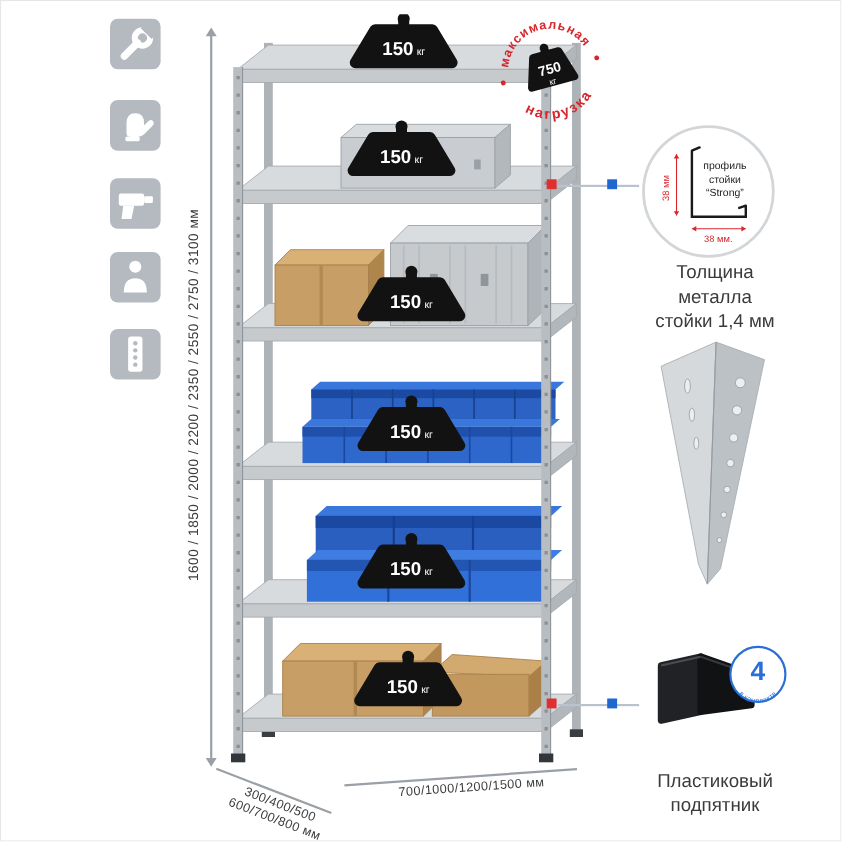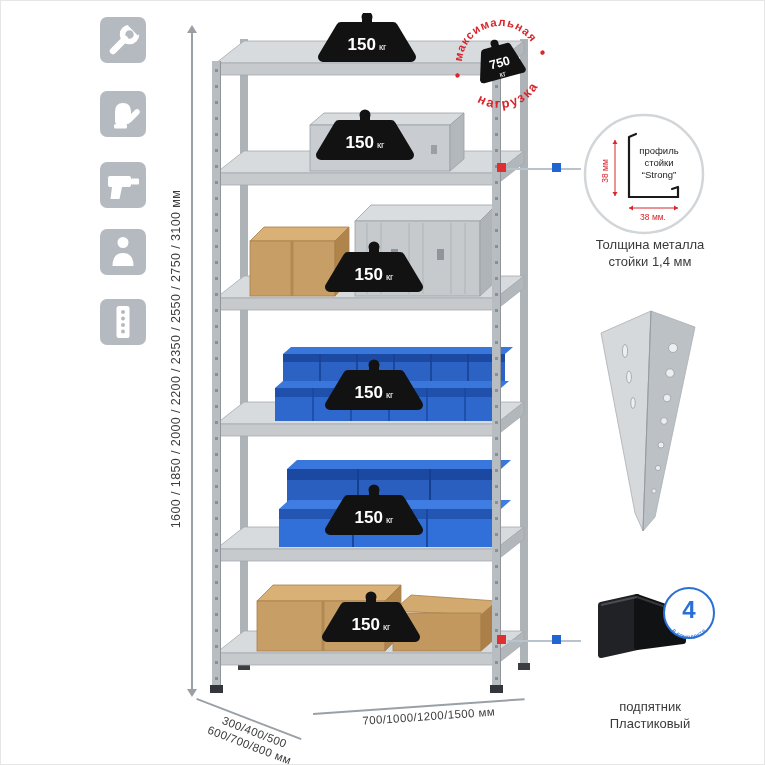--- a/index.html
+++ b/index.html
@@ -4,21 +4,21 @@
 <style>
   html,body{margin:0;padding:0;background:#fff;}
   .canvas{position:relative;width:765px;height:765px;background:#fff;overflow:hidden;
           font-family:"Liberation Sans",sans-serif;border:1px solid #e6e6e6;box-sizing:border-box;}
   .abs{position:absolute;}
   .tile{position:absolute;left:99px;width:46px;height:46px;background:#b5bac0;border-radius:7px;}
   .tile svg{display:block;}
   .dimtext{color:#3c3c3c;font-size:12.5px;letter-spacing:.4px;white-space:nowrap;}
   .vline{position:absolute;left:190px;top:30px;width:1.5px;height:658px;background:#9aa0a5;}
   .ah{position:absolute;width:0;height:0;}
-  .cap{position:absolute;text-align:center;color:#3a3a3a;font-size:13px;line-height:1.3;}
+  .cap{position:absolute;text-align:center;color:#3a3a3a;font-size:17px;line-height:1.3;}
   .cap span{display:block;}
   .sq{position:absolute;width:9px;height:9px;}
   .cline{position:absolute;height:1.5px;background:#b9c3ce;}
   .rot{transform-origin:0 0;}
   svg text, .wbtext{font-family:"Liberation Sans",sans-serif;}
 </style>
 </head>
 <body>
 
 <div class="canvas">
@@ -317,22 +317,22 @@
     <defs>
         <path id="ringP" d="M 14,40 A 22,22 0 0 0 58,40"></path>
       </defs>
     <circle cx="36" cy="36" r="25" fill="#fff" stroke="#2a6fd6" stroke-width="2"></circle>
     <text x="36" y="41" text-anchor="middle" font-size="24" font-weight="bold" fill="#2a6fd6">4</text>
     <text font-size="6.2" fill="#2a6fd6" letter-spacing="0.4">
       <textPath href="#ringP" startOffset="50%" text-anchor="middle">в комплекте</textPath>
     </text>
   </svg>
   <div class="cap" style="left:578px;top:698px;width:142px;">
+    <span>Пластиковый</span>
     <span>подпятник</span>
-    <span>Пластиковый</span>
   </div>
 
   <div class="abs rot" style="left:196px;top:697px;width:112px;height:1.5px;background:#9aa0a5;transform:rotate(21deg);"></div>
   <div class="abs rot dimtext" style="left:200px;top:703px;width:120px;text-align:center;font-size:11.5px;line-height:1.25;transform:rotate(21deg);">
     <span style="display:block">300/400/500</span>
     <span style="display:block">600/700/800 мм</span>
   </div>
   <div class="abs rot" style="left:312px;top:712px;width:212px;height:1.5px;background:#9aa0a5;transform:rotate(-4deg);"></div>
   <div class="abs rot dimtext" style="left:330px;top:716px;width:195px;text-align:center;font-size:11.5px;transform:rotate(-4deg);">700/1000/1200/1500 мм</div>
 

